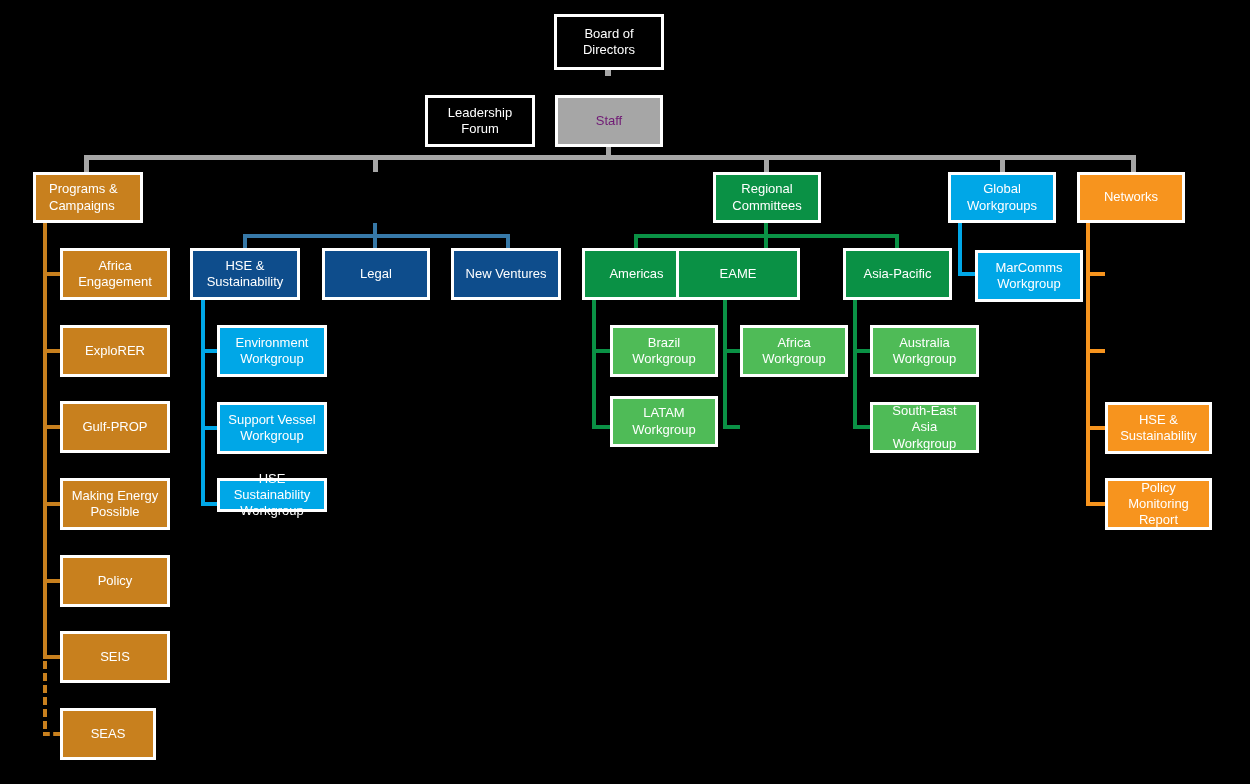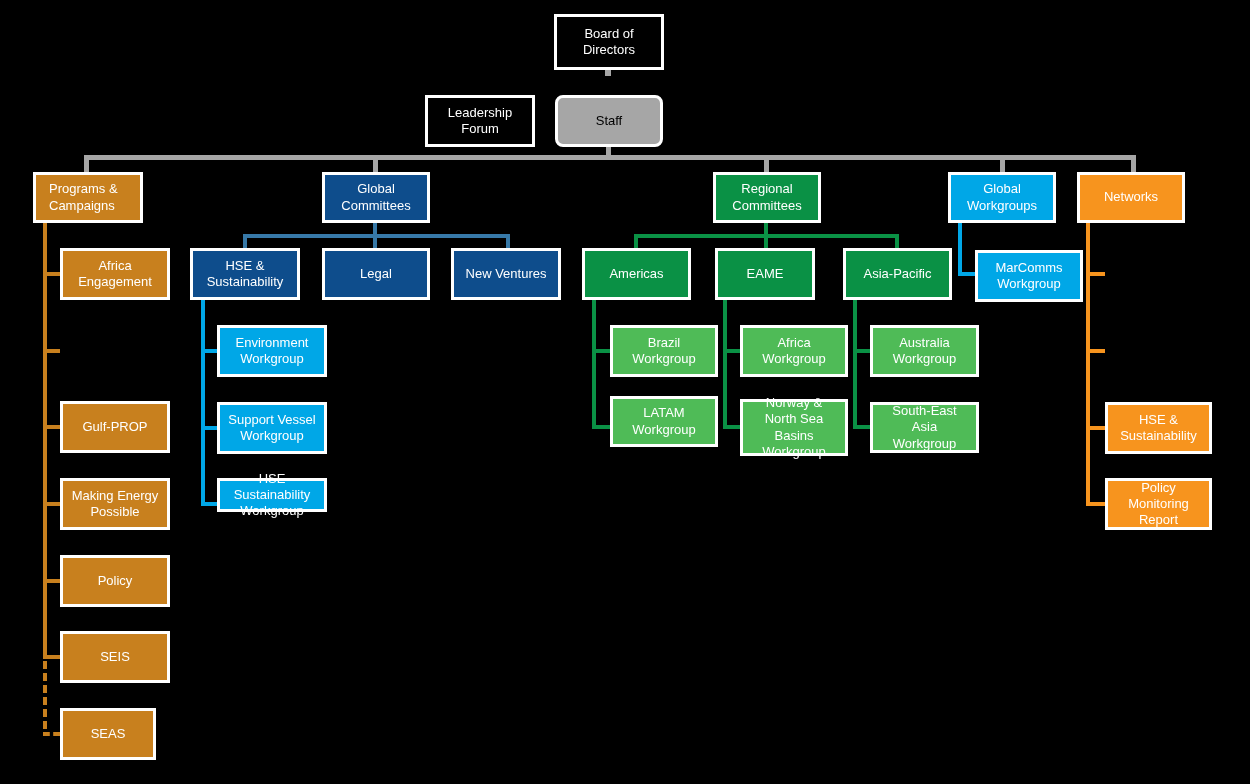--- a/index.html
+++ b/index.html
@@ -2,21 +2,21 @@
 <html style="--gray_line: #A6A6A6; --staff_gray: #A6A6A6; --dark_orange: #C8801E; --light_orange: #F7941E; --dark_blue: #0E4D8C; --steel_blue: #3779A8; --cyan: #00A7E7; --dark_green: #0A9145; --light_green: #4FBB57;"><head>
 <meta charset="utf-8">
 <style>
   html,body{margin:0;padding:0;background:#000;}
   .stage{position:relative;width:1250px;height:784px;background:#000;overflow:hidden;
          font-family:"Liberation Sans",sans-serif;}
   .node{position:absolute;box-sizing:border-box;border:3px solid #fff;color:#fff;
         display:flex;align-items:center;justify-content:center;text-align:center;
         font-size:13px;line-height:1.25;padding:2px 6px;}
   .box-black{background:#000;}
-  .box-staff{background:var(--staff_gray);color:#000000;border-radius:8px;}
+  .box-staff{background:var(--staff_gray);color:#701a75;}
   .dark-orange{background:var(--dark_orange);}
   .light-orange{background:var(--light_orange);}
   .dark-blue{background:var(--dark_blue);}
   .steel-blue{background:var(--steel_blue);}
   .cyan{background:var(--cyan);}
   .dark-green{background:var(--dark_green);}
   .light-green{background:var(--light_green);}
   .gray{background:var(--gray_line);}
   .text-left{justify-content:flex-start;text-align:left;padding-left:13px;}
   .line{position:absolute;}
@@ -81,48 +81,47 @@
   <div class="line light-orange" style="left:1086px;top:272px;width:19px;height:4px"></div>
   <div class="line light-orange" style="left:1086px;top:349px;width:19px;height:4px"></div>
   <div class="line light-orange" style="left:1086px;top:426px;width:19px;height:4px"></div>
   <div class="line light-orange" style="left:1086px;top:502px;width:19px;height:4px"></div>
 
   <div class="node box-black" style="left:554px;top:14px;width:110px;height:56px">Board of Directors</div>
   <div class="node box-black" style="left:425px;top:95px;width:110px;height:52px">Leadership Forum</div>
   <div class="node box-staff" style="left:555px;top:95px;width:108px;height:52px">Staff</div>
 
   <div class="node dark-orange text-left" style="left:33px;top:172px;width:110px;height:51px">Programs &amp; Campaigns</div>
-  <div class="node dark-blue" style="left:322px;top:172px;width:108px;height:51px">Global Committees</div>
   <div class="node dark-green" style="left:713px;top:172px;width:108px;height:51px">Regional Committees</div>
   <div class="node cyan" style="left:948px;top:172px;width:108px;height:51px">Global Workgroups</div>
   <div class="node light-orange" style="left:1077px;top:172px;width:108px;height:51px">Networks</div>
 
   <div class="node dark-orange" style="left:60px;top:248px;width:110px;height:52px">Africa Engagement</div>
+  <div class="node dark-orange" style="left:60px;top:325px;width:110px;height:52px">ExploRER</div>
   <div class="node dark-orange" style="left:60px;top:401px;width:110px;height:52px">Gulf-PROP</div>
   <div class="node dark-orange" style="left:60px;top:478px;width:110px;height:52px">Making Energy Possible</div>
   <div class="node dark-orange" style="left:60px;top:555px;width:110px;height:52px">Policy</div>
   <div class="node dark-orange" style="left:60px;top:631px;width:110px;height:52px">SEIS</div>
   <div class="node dark-orange" style="left:60px;top:708px;width:96px;height:52px">SEAS</div>
 
   <div class="node dark-blue" style="left:190px;top:248px;width:110px;height:52px">HSE &amp; Sustainability</div>
   <div class="node dark-blue" style="left:322px;top:248px;width:108px;height:52px">Legal</div>
   <div class="node dark-blue" style="left:451px;top:248px;width:110px;height:52px">New Ventures</div>
 
   <div class="node cyan" style="left:217px;top:325px;width:110px;height:52px">Environment Workgroup</div>
   <div class="node cyan" style="left:217px;top:402px;width:110px;height:52px">Support Vessel Workgroup</div>
   <div class="node cyan" style="left:217px;top:478px;width:110px;height:34px">HSE Sustainability Workgroup</div>
 
   <div class="node dark-green" style="left:582px;top:248px;width:109px;height:52px">Americas</div>
-  <div class="node dark-green" style="left:715px;top:248px;width:100px;height:52px">EAME</div>
+  <div class="node dark-green" style="left:676px;top:248px;width:124px;height:52px">EAME</div>
   <div class="node dark-green" style="left:843px;top:248px;width:109px;height:52px">Asia-Pacific</div>
 
   <div class="node light-green" style="left:610px;top:325px;width:108px;height:52px">Brazil Workgroup</div>
   <div class="node light-green" style="left:610px;top:396px;width:108px;height:51px">LATAM Workgroup</div>
   <div class="node light-green" style="left:740px;top:325px;width:108px;height:52px">Africa Workgroup</div>
-  <div class="node light-green" style="left:740px;top:399px;width:108px;height:57px">Norway &amp; North Sea Basins Workgroup</div>
   <div class="node light-green" style="left:870px;top:325px;width:109px;height:52px">Australia Workgroup</div>
   <div class="node light-green" style="left:870px;top:402px;width:109px;height:51px">South-East Asia Workgroup</div>
 
   <div class="node cyan" style="left:975px;top:250px;width:108px;height:52px">MarComms Workgroup</div>
 
   <div class="node light-orange" style="left:1105px;top:402px;width:107px;height:52px">HSE &amp; Sustainability</div>
   <div class="node light-orange" style="left:1105px;top:478px;width:107px;height:52px">Policy Monitoring Report</div>
 
 </div>
 

